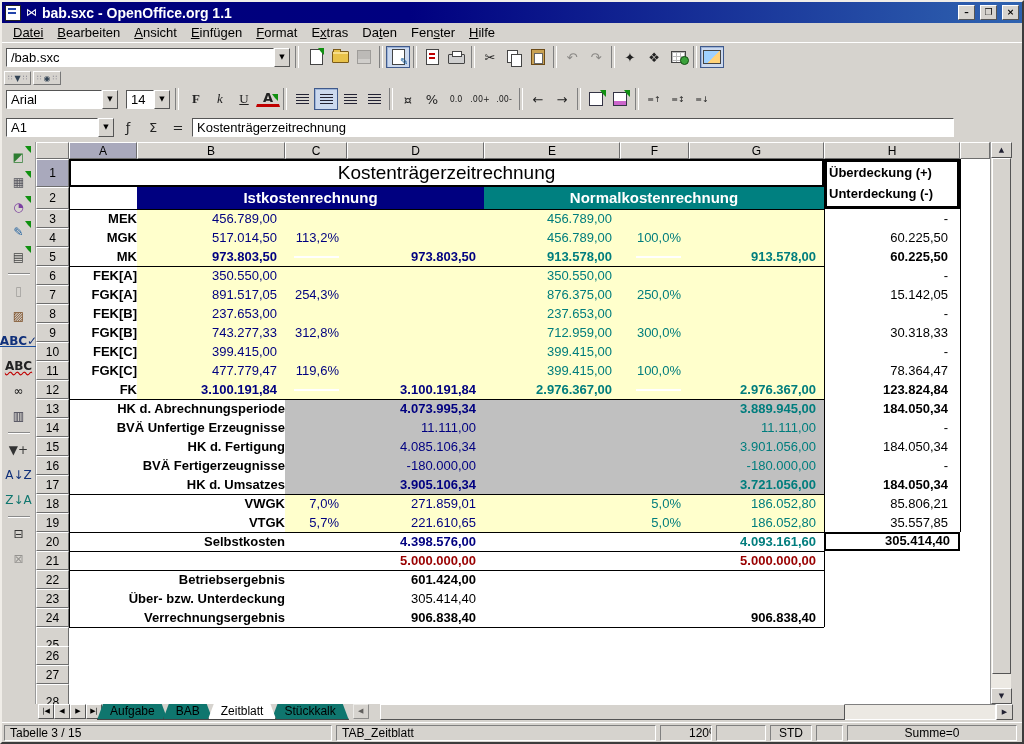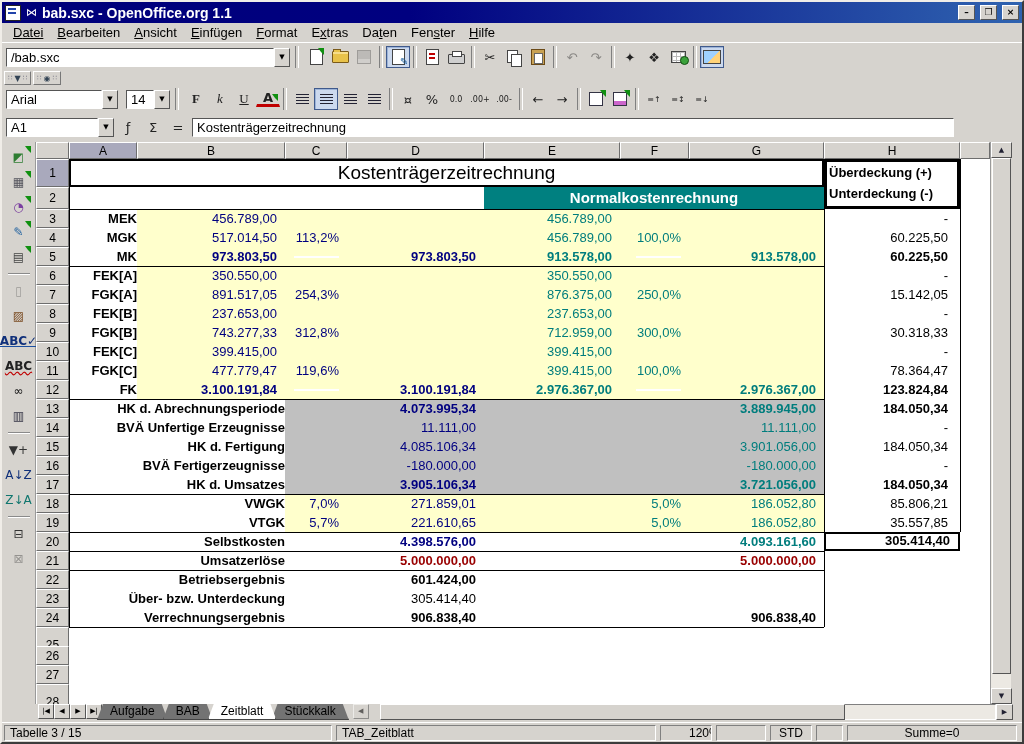--- a/index.html
+++ b/index.html
@@ -99,21 +99,21 @@
         font-size:13px;font-weight:bold;line-height:14px;text-align:right;padding-right:8px}
   .dash{position:absolute;background:#fff;height:2px}
   .vscroll{position:absolute;left:988px;top:0;width:21px;height:562px;background:#ece9e3;border-left:1px solid #9a9a9a;box-sizing:border-box}
   .sbtn{position:absolute;box-sizing:border-box;background:#d6d3ce;border:1px solid;border-color:#fff #555 #555 #fff;
         font-size:7px;text-align:center;font-family:"DejaVu Sans",sans-serif;color:#223}
   .sthumb{position:absolute;box-sizing:border-box;background:#d6d3ce;border:1px solid;border-color:#fff #555 #555 #fff}
   
   .tabbar{position:absolute;top:702px;left:0;right:0;height:17px;background:#d6d3ce;display:flex;align-items:flex-start;padding-left:36px}
   .ntab{width:16px;height:15px;box-sizing:border-box;background:#d6d3ce;border:1px solid;border-color:#fff #555 #555 #fff;
         font-size:7px;line-height:13px;text-align:center;font-family:"DejaVu Sans",sans-serif;flex:none}
-  .stab{height:15px;line-height:14px;font-size:12px;padding:0 12px;background:#737373;border:1px solid #444;border-top:none;
+  .stab{height:15px;line-height:14px;font-size:12px;padding:0 12px;background:#0f766e;border:1px solid #444;border-top:none;
         clip-path:polygon(6px 0,calc(100% - 6px) 0,100% 100%,0 100%);margin-left:-5px;flex:none;color:#000}
   .stab.active{background:#fff;z-index:2;font-weight:normal}
   .htrack{position:absolute;left:378px;top:0;width:616px;height:16px;box-sizing:border-box;background:#ece9e3;
           border:1px solid;border-color:#808080 #fff #fff #808080}
   .hthumb{position:absolute;left:378px;top:0;width:465px;height:16px;box-sizing:border-box;background:#d6d3ce;
           border:1px solid;border-color:#fff #555 #555 #fff}
   .harrow{position:absolute;left:994px;top:0;width:17px;height:16px}
   
   .statusbar{position:absolute;top:720px;left:0;right:0;height:20px;display:flex;align-items:center;
              padding-left:2px;border-top:1px solid #fff}
@@ -331,20 +331,21 @@
         <div class="rowhdr" style="left: 0px; top: 428px; width: 33px; height: 19px; position: absolute;">22</div>
         <div class="rowhdr" style="left: 0px; top: 447px; width: 33px; height: 19px; position: absolute;">23</div>
         <div class="rowhdr" style="left: 0px; top: 466px; width: 33px; height: 19px; position: absolute;">24</div>
         <div class="rowhdr" style="left: 0px; top: 485px; width: 33px; height: 36px; position: absolute;">25</div>
         <div class="rowhdr" style="left: 0px; top: 504px; width: 33px; height: 19px; position: absolute;">26</div>
         <div class="rowhdr" style="left: 0px; top: 523px; width: 33px; height: 19px; position: absolute;">27</div>
         <div class="rowhdr" style="left: 0px; top: 542px; width: 33px; height: 35px; position: absolute;">28</div>
         <div class="zone" style="left: 101px; top: 67px; width: 687px; height: 190px; position: absolute; background: rgb(255, 255, 204);"></div>
         <div class="zone" style="left: 249px; top: 257px; width: 539px; height: 95px; position: absolute; background: rgb(192, 192, 192);"></div>
         <div class="zone" style="left: 249px; top: 352px; width: 539px; height: 38px; position: absolute; background: rgb(255, 255, 204);"></div>
+        <div class="hdrblk" style="left: 101px; top: 45px; width: 347px; height: 22px; position: absolute; background: rgb(0, 0, 128); line-height: 22px;">Istkostenrechnung</div>
         <div class="hdrblk" style="left: 448px; top: 45px; width: 340px; height: 22px; position: absolute; background: rgb(0, 128, 128); line-height: 22px;">Normalkostenrechnung</div>
         <div class="titlebox" style="left: 33px; top: 17px; width: 755px; height: 28px; position: absolute; line-height: 24px;">Kostenträgerzeitrechnung</div>
         <div class="hbox" style="left: 788px; top: 17px; width: 136px; height: 50px; position: absolute;">
           <div>Überdeckung (+)</div>
           <div>Unterdeckung (-)</div>
         </div>
         <div class="bline" style="left: 33px; top: 67px; width: 755px; height: 1px; position: absolute;"></div>
         <div class="bline" style="left: 33px; top: 124px; width: 755px; height: 1px; position: absolute;"></div>
         <div class="bline" style="left: 33px; top: 257px; width: 755px; height: 1px; position: absolute;"></div>
         <div class="bline" style="left: 33px; top: 352px; width: 755px; height: 1px; position: absolute;"></div>
@@ -440,21 +441,20 @@
         <div class="cell lbl" style="left: 35px; top: 371px; width: 214px; height: 19px; position: absolute; line-height: 19px;">VTGK</div>
         <div class="cell num tblue" style="left: 249px; top: 371px; width: 54px; height: 19px; position: absolute; line-height: 19px;">5,7%</div>
         <div class="cell num tblue" style="left: 311px; top: 371px; width: 129px; height: 19px; position: absolute; line-height: 19px;">221.610,65</div>
         <div class="cell num tteal" style="left: 584px; top: 371px; width: 61px; height: 19px; position: absolute; line-height: 19px;">5,0%</div>
         <div class="cell num tteal" style="left: 653px; top: 371px; width: 127px; height: 19px; position: absolute; line-height: 19px;">186.052,80</div>
         <div class="cell num tblack" style="left: 788px; top: 371px; width: 124px; height: 19px; position: absolute; line-height: 19px;">35.557,85</div>
         <div class="cell lbl" style="left: 35px; top: 390px; width: 214px; height: 19px; position: absolute; line-height: 19px;">Selbstkosten</div>
         <div class="cell num tblue bold" style="left: 311px; top: 390px; width: 129px; height: 19px; position: absolute; line-height: 19px;">4.398.576,00</div>
         <div class="cell num tteal bold" style="left: 653px; top: 390px; width: 127px; height: 19px; position: absolute; line-height: 19px;">4.093.161,60</div>
         <div class="h20box" style="left: 788px; top: 390px; width: 136px; height: 19px; position: absolute;">305.414,40</div>
-        <div class="cell lbl" style="left: 35px; top: 409px; width: 214px; height: 19px; position: absolute; line-height: 19px;">Umsatzerlöse</div>
         <div class="cell num tred bold" style="left: 311px; top: 409px; width: 129px; height: 19px; position: absolute; line-height: 19px;">5.000.000,00</div>
         <div class="cell num tred bold" style="left: 653px; top: 409px; width: 127px; height: 19px; position: absolute; line-height: 19px;">5.000.000,00</div>
         <div class="cell lbl" style="left: 35px; top: 428px; width: 214px; height: 19px; position: absolute; line-height: 19px; padding-left: 25px;">Betriebsergebnis</div>
         <div class="cell num tblack bold" style="left: 311px; top: 428px; width: 129px; height: 19px; position: absolute; line-height: 19px;">601.424,00</div>
         <div class="cell lbl" style="left: 35px; top: 447px; width: 214px; height: 19px; position: absolute; line-height: 19px;">Über- bzw. Unterdeckung</div>
         <div class="cell num tblack" style="left: 311px; top: 447px; width: 129px; height: 19px; position: absolute; line-height: 19px;">305.414,40</div>
         <div class="cell lbl" style="left: 35px; top: 466px; width: 214px; height: 19px; position: absolute; line-height: 19px;">Verrechnungsergebnis</div>
         <div class="cell num tblack bold" style="left: 311px; top: 466px; width: 129px; height: 19px; position: absolute; line-height: 19px;">906.838,40</div>
         <div class="cell num tblack bold" style="left: 653px; top: 466px; width: 127px; height: 19px; position: absolute; line-height: 19px;">906.838,40</div>
       </div>

